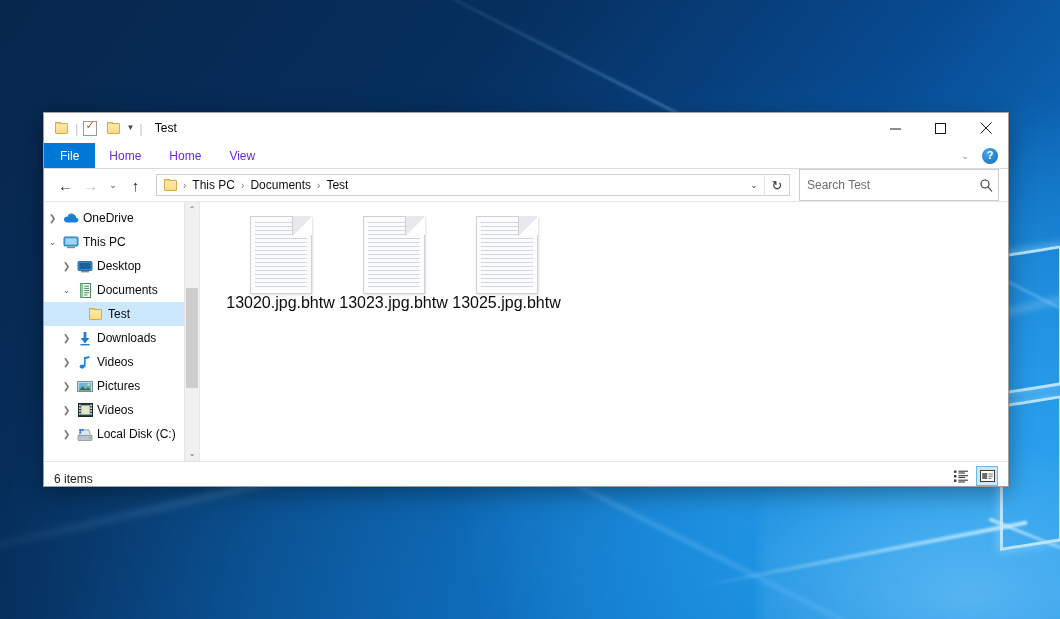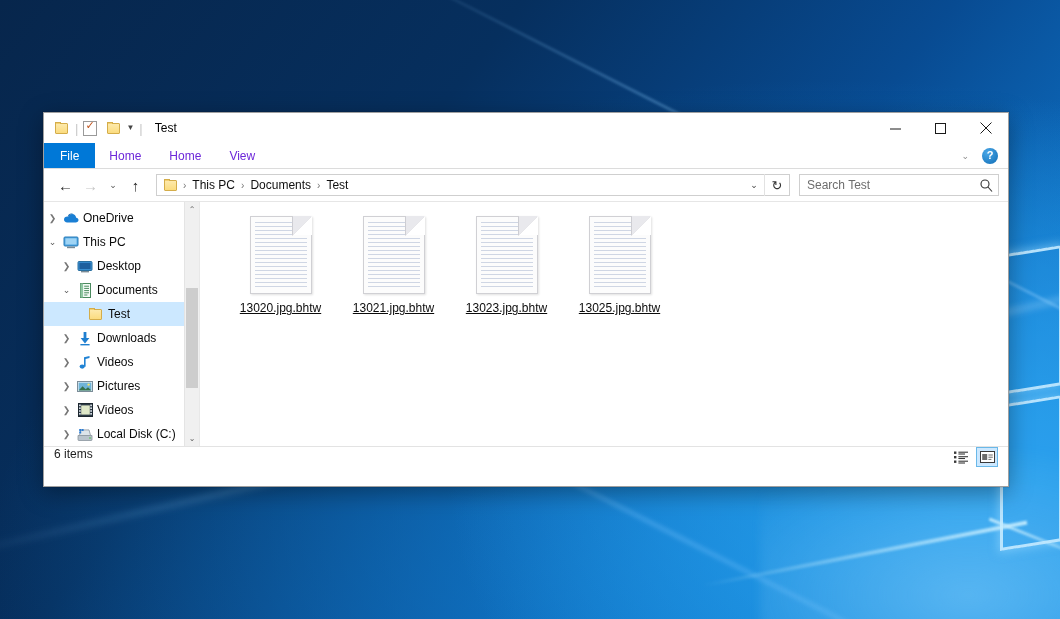--- a/index.html
+++ b/index.html
@@ -301,21 +301,21 @@
     border-left: 1px solid #e2e2e2;
     display: flex;
     align-items: center;
     justify-content: center;
     font-size: 13px;
     color: #333;
     flex: none;
   }
   .searchbox {
     width: 200px;
-    height: 22px;
+    height: 32px;
     border: 1px solid #cfcfcf;
     background: #fff;
     margin-left: 9px;
     display: flex;
     align-items: center;
     box-sizing: border-box;
     flex: none;
   }
   .search-placeholder {
     flex: 1;
@@ -460,36 +460,34 @@
   }
   .doc-icon .fold {
     position: absolute;
     right: 0; top: 0;
     width: 0; height: 0;
     border-left: 19px solid #e9e9ed;
     border-bottom: 19px solid transparent;
     filter: drop-shadow(-1px 1px 0px #cdcdd2);
   }
   .file-label {
-    margin-top: 7px;
-    font-size: 12px;
+    font-size: 16px;
     color: #0b0b0b;
     text-align: center;
     white-space: nowrap;
-    text-decoration: underline;
   }
 
   
   .statusbar {
-    height: 40px;
+    height: 25px;
     flex: none;
     border-top: 1px solid #e3e3e3;
     background: #ffffff;
     display: flex;
-    align-items: flex-start;
+    align-items: flex-end;
     padding: 0 10px;
     box-sizing: border-box;
   }
   .status-text {
     font-size: 12px;
     color: #1d1d1d;
   }
   .view-toggles {
     margin-left: auto;
     display: flex;
@@ -756,29 +754,20 @@
         <div class="file-item">
           <div class="doc-icon">
             <div class="page"></div>
             <div class="lines"></div>
             <div class="fold-mask"></div>
             <div class="fold"></div>
           </div>
           <div class="file-label">13020.jpg.bhtw</div>
         </div>
 
-        <div class="file-item">
-          <div class="doc-icon">
-            <div class="page"></div>
-            <div class="lines"></div>
-            <div class="fold-mask"></div>
-            <div class="fold"></div>
-          </div>
-          <div class="file-label">13021.jpg.bhtw</div>
-        </div>
 
 
         <div class="file-item">
           <div class="doc-icon">
             <div class="page"></div>
             <div class="lines"></div>
             <div class="fold-mask"></div>
             <div class="fold"></div>
           </div>
           <div class="file-label">13023.jpg.bhtw</div>

